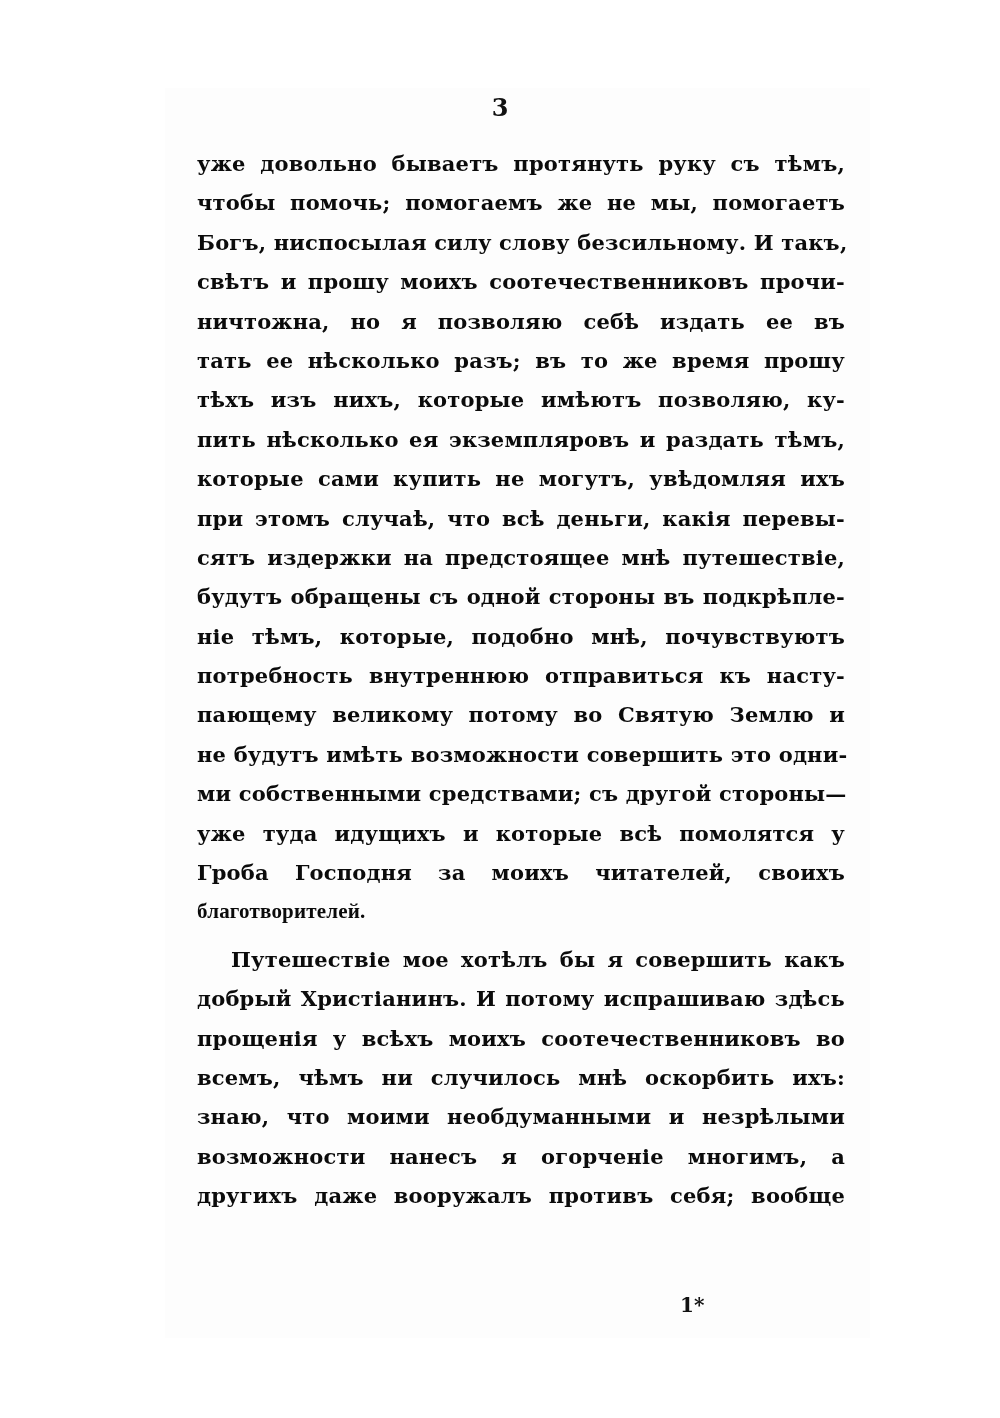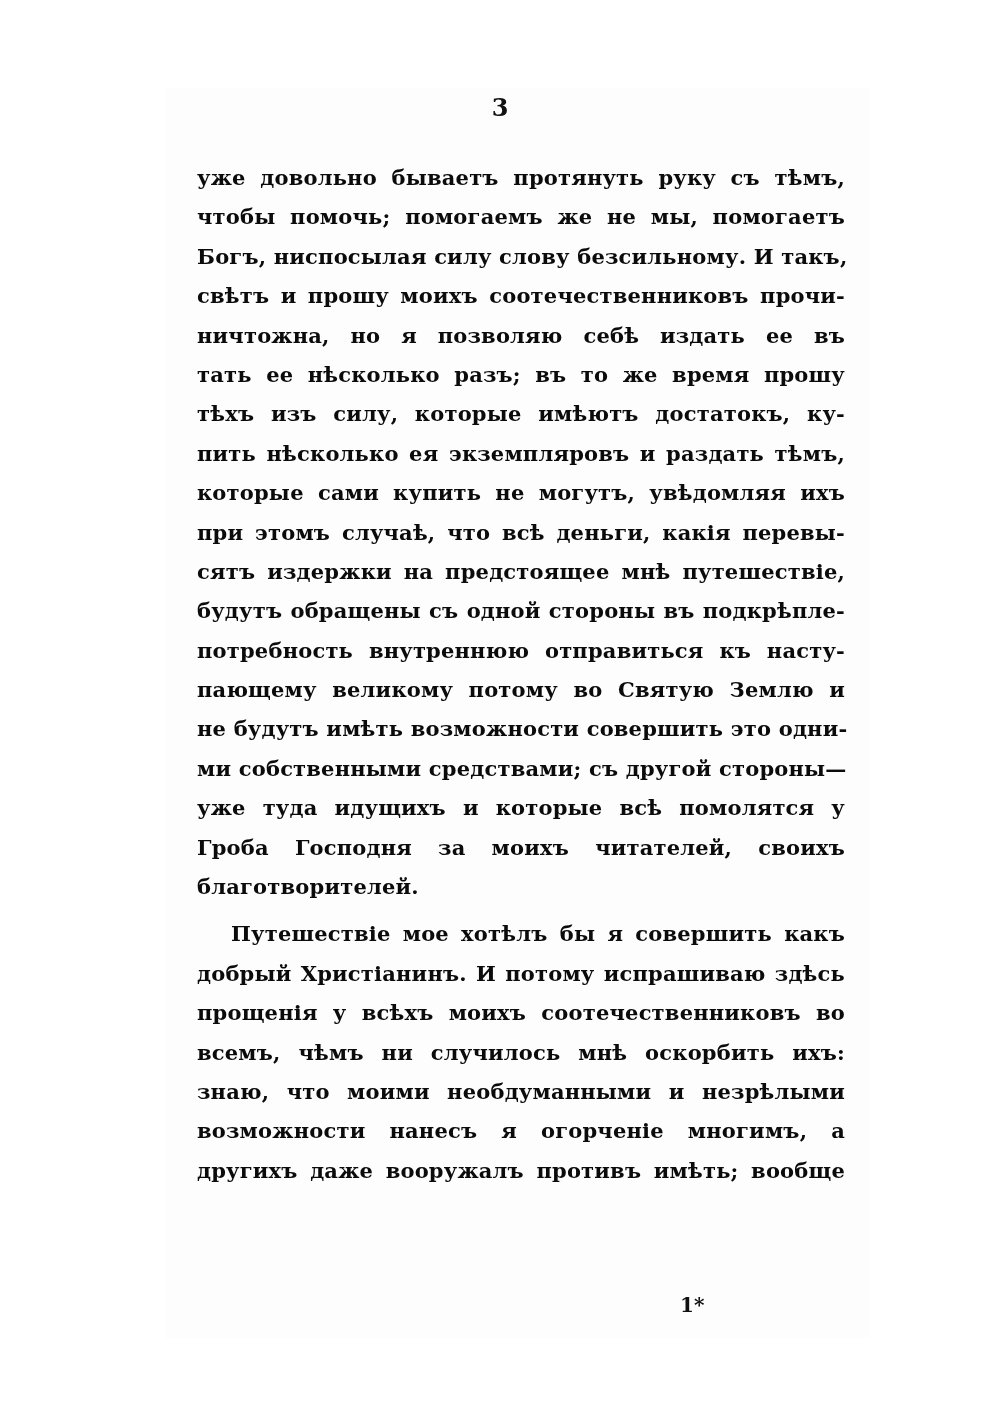--- a/index.html
+++ b/index.html
@@ -28,37 +28,38 @@
       top: 93px;
       text-align: center;
       font-family: "DejaVu Serif", serif;
       font-weight: bold;
       font-size: 24px;
       color: #111;
     }
     .body-text {
       position: absolute;
       left: 197px;
-      top: 158px;
+      top: 144px;
       width: 648px;
       font-family: "DejaVu Serif", serif;
       font-weight: bold;
       font-size: 21px;
       color: #0b0b0b;
     }
     .line {
       height: 39.4px;
       line-height: 39.4px;
       white-space: nowrap;
       text-align: justify;
       text-align-last: justify;
       letter-spacing: 0.2px;
     }
     .line.last {
       text-align-last: left;
+      font-family: Liberation Serif, serif;
     }
     .line.indent {
       padding-left: 34px;
     }
     .para-gap {
       height: 8px;
     }
     .signature-mark {
       position: absolute;
       left: 680px;
@@ -77,39 +78,40 @@
 <div class="page-number-top">3</div>
 
 <div class="body-text">
   <div>
     <div class="line">уже довольно бываетъ протянуть руку съ тѣмъ,</div>
     <div class="line">чтобы помочь; помогаемъ же не мы, помогаетъ</div>
     <div class="line">Богъ, ниспосылая силу слову безсильному. И такъ,</div>
     <div class="line">свѣтъ и прошу моихъ соотечественниковъ прочи-</div>
     <div class="line">ничтожна, но я позволяю себѣ издать ее въ</div>
     <div class="line">тать ее нѣсколько разъ; въ то же время прошу</div>
-    <div class="line">тѣхъ изъ силу, которые имѣютъ достатокъ, ку-</div>
+    <div class="line">тѣхъ изъ нихъ, которые имѣютъ позволяю, ку-</div>
     <div class="line">пить нѣсколько ея экземпляровъ и раздать тѣмъ,</div>
     <div class="line">которые сами купить не могутъ, увѣдомляя ихъ</div>
     <div class="line">при этомъ случаѣ, что всѣ деньги, какія перевы-</div>
     <div class="line">сятъ издержки на предстоящее мнѣ путешествіе,</div>
     <div class="line">будутъ обращены съ одной стороны въ подкрѣпле-</div>
+    <div class="line">ніе тѣмъ, которые, подобно мнѣ, почувствуютъ</div>
     <div class="line">потребность внутреннюю отправиться къ насту-</div>
     <div class="line">пающему великому потому во Святую Землю и</div>
     <div class="line">не будутъ имѣть возможности совершить это одни-</div>
     <div class="line">ми собственными средствами; съ другой стороны—</div>
     <div class="line">уже туда идущихъ и которые всѣ помолятся у</div>
     <div class="line">Гроба Господня за моихъ читателей, своихъ</div>
     <div class="line last">благотворителей.</div>
   </div>
   <div class="para-gap"></div>
   <div>
     <div class="line indent">Путешествіе мое хотѣлъ бы я совершить какъ</div>
     <div class="line">добрый Христіанинъ. И потому испрашиваю здѣсь</div>
     <div class="line">прощенія у всѣхъ моихъ соотечественниковъ во</div>
     <div class="line">всемъ, чѣмъ ни случилось мнѣ оскорбить ихъ:</div>
     <div class="line">знаю, что моими необдуманными и незрѣлыми</div>
     <div class="line">возможности нанесъ я огорченіе многимъ, а</div>
-    <div class="line">другихъ даже вооружалъ противъ имѣть; вообще</div>
+    <div class="line">другихъ даже вооружалъ противъ себя; вообще</div>
   </div>
 </div>
 
 <div class="signature-mark">1*</div>
 
 </body></html>

